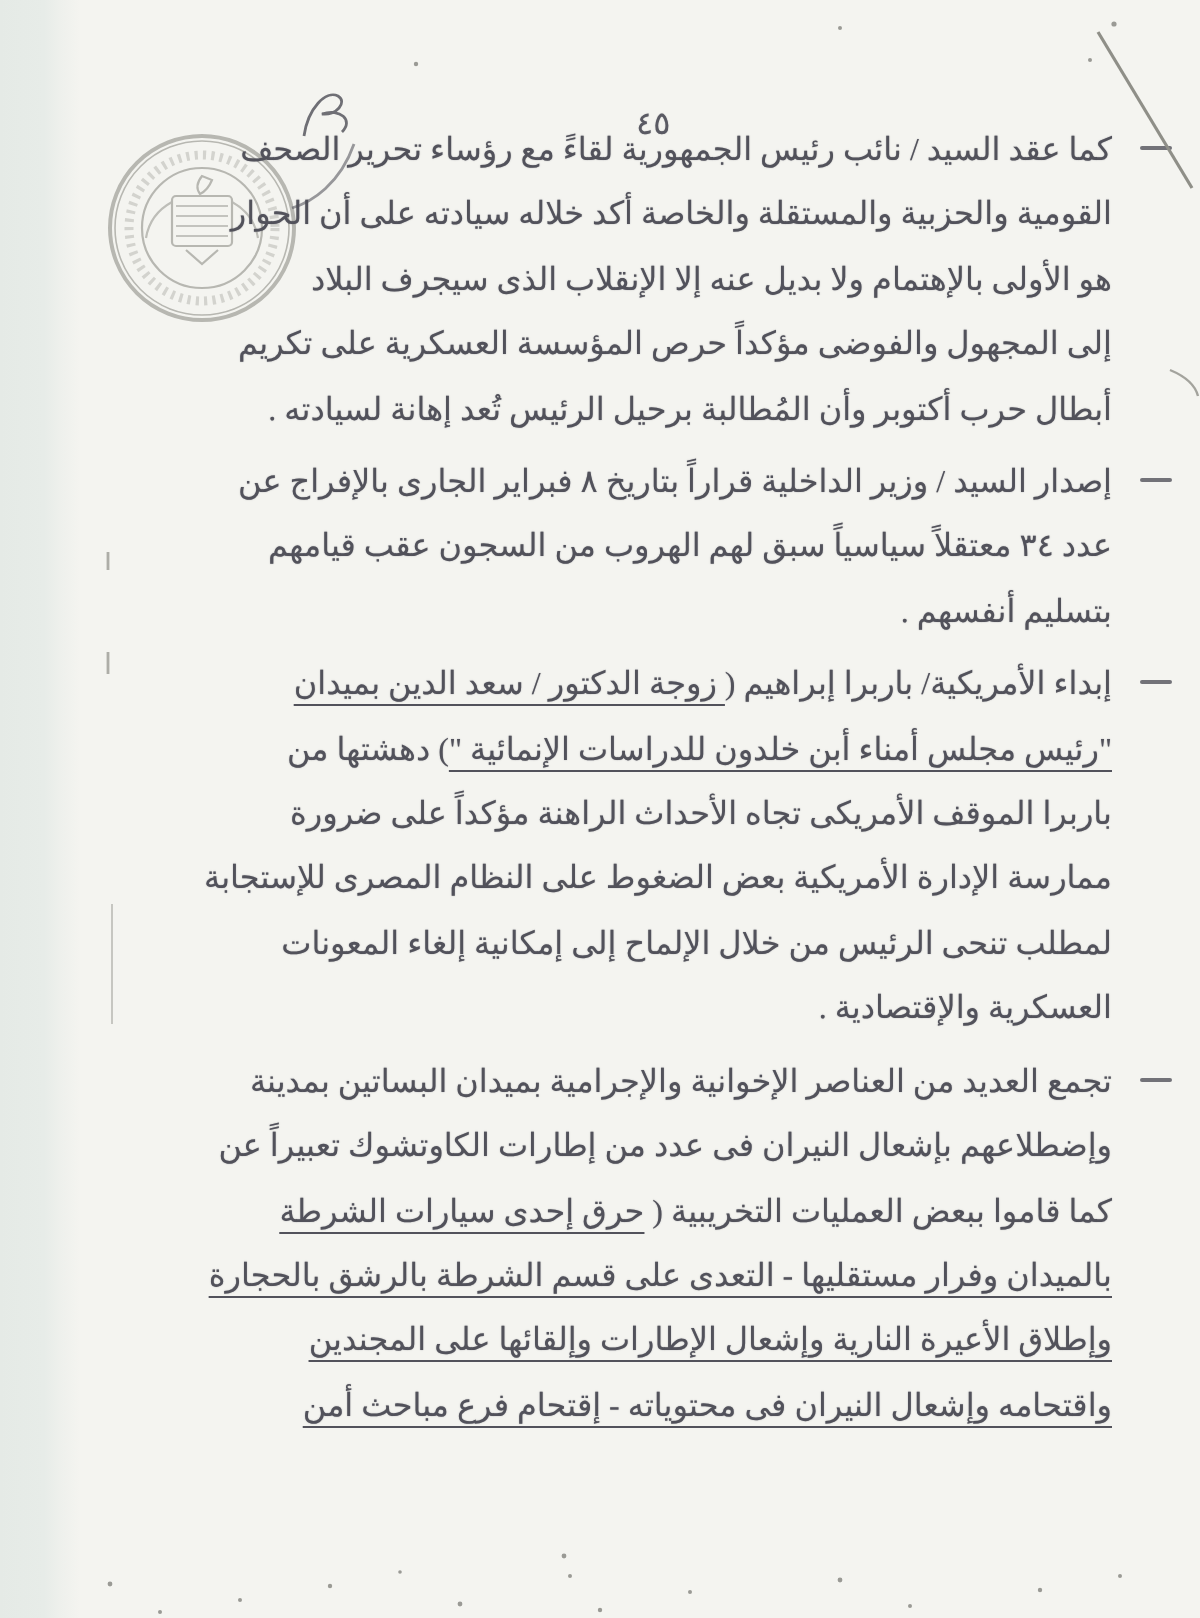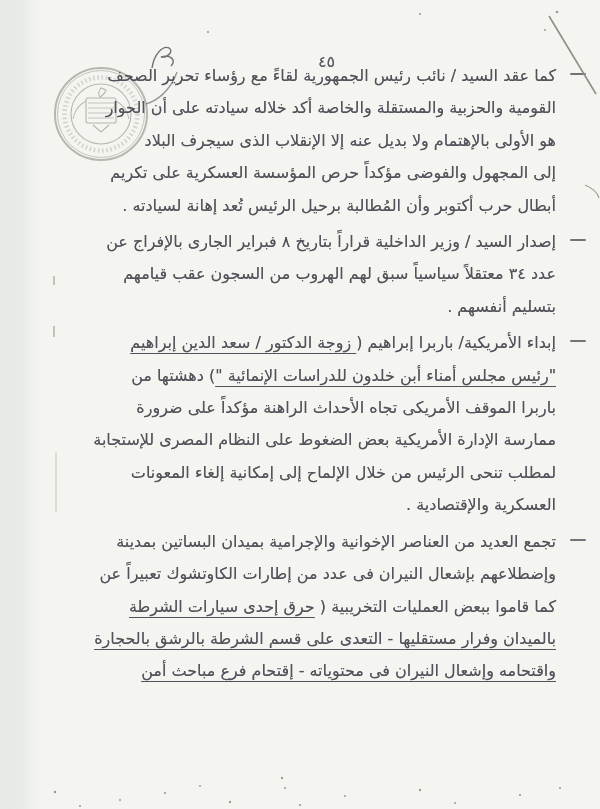--- a/index.html
+++ b/index.html
@@ -13,21 +13,21 @@
     background:linear-gradient(90deg,#e5eae6 0px,#e7ece8 22px,#eef0ec 30px,#f4f4f0 40px,#f4f4f0 100%);
   }
   
   .content{
     position:absolute;top:60px;right:44px;left:78px;
     direction:rtl;text-align:right;
     color:#52525b;
     font-size:16px;line-height:32.4px;
     text-shadow:0 0 .6px rgba(75,75,86,.55);
   }
-  .para{position:relative;margin-bottom:4px;}
+  .para{position:relative;margin-bottom:4px;font-family:Liberation Serif, serif;}
   .dash{
     position:absolute;right:-30px;top:13px;width:16px;height:2px;
     background:#5a5a63;opacity:.85;border-radius:1px;
   }
   .line{white-space:nowrap;}
   .seg{}
   .u{text-decoration:underline;text-underline-offset:5px;text-decoration-thickness:1.1px;}
   .page-number{
     position:absolute;top:52px;left:318px;
     font-size:16px;color:#5a5a63;letter-spacing:1px;
@@ -73,33 +73,34 @@
         <div class="line"><span class="seg">أبطال حرب أكتوبر وأن المُطالبة برحيل الرئيس تُعد إهانة لسيادته .</span></div>
       </div>
       <div class="para">
         <span class="dash"></span>
         <div class="line"><span class="seg">إصدار السيد / وزير الداخلية قراراً بتاريخ ٨ فبراير الجارى بالإفراج عن</span></div>
         <div class="line"><span class="seg">عدد ٣٤ معتقلاً سياسياً سبق لهم الهروب من السجون عقب قيامهم</span></div>
         <div class="line"><span class="seg">بتسليم أنفسهم .</span></div>
       </div>
       <div class="para">
         <span class="dash"></span>
-        <div class="line"><span class="seg">إبداء الأمريكية/ باربرا إبراهيم (</span><span class="seg u"> زوجة الدكتور / سعد الدين إبراهيم</span></div>
+        <div class="line"><span class="seg">إبداء الأمريكية/ باربرا إبراهيم (</span><span class="seg u"> زوجة الدكتور / سعد الدين بميدان</span></div>
         <div class="line"><span class="seg u">"رئيس مجلس أمناء أبن خلدون للدراسات الإنمائية "</span><span class="seg">) دهشتها من</span></div>
         <div class="line"><span class="seg">باربرا الموقف الأمريكى تجاه الأحداث الراهنة مؤكداً على ضرورة</span></div>
         <div class="line"><span class="seg">ممارسة الإدارة الأمريكية بعض الضغوط على النظام المصرى للإستجابة</span></div>
         <div class="line"><span class="seg">لمطلب تنحى الرئيس من خلال الإلماح إلى إمكانية إلغاء المعونات</span></div>
         <div class="line"><span class="seg">العسكرية والإقتصادية .</span></div>
       </div>
       <div class="para">
         <span class="dash"></span>
         <div class="line"><span class="seg">تجمع العديد من العناصر الإخوانية والإجرامية بميدان البساتين بمدينة</span></div>
         <div class="line"><span class="seg">وإضطلاعهم بإشعال النيران فى عدد من إطارات الكاوتشوك تعبيراً عن</span></div>
         <div class="line"><span class="seg">كما قاموا ببعض العمليات التخريبية ( </span><span class="seg u">حرق إحدى سيارات الشرطة</span></div>
         <div class="line"><span class="seg u">بالميدان وفرار مستقليها - التعدى على قسم الشرطة بالرشق بالحجارة</span></div>
+        <div class="line"><span class="seg u">وإطلاق الأعيرة النارية وإشعال الإطارات وإلقائها على المجندين</span></div>
         <div class="line"><span class="seg u">واقتحامه وإشعال النيران فى محتوياته - إقتحام فرع مباحث أمن</span></div>
       </div>
     </div>
 
   <svg class="overlay" width="600" height="809" viewBox="0 0 600 809">
     <g fill="none" stroke="#4e4e57" stroke-width="1.4" opacity="0.8">
       <path d="M152,68 C154,54 163,45 169,48 C174,51 168,58 161,57 C170,54 177,60 171,66"></path>
       <path d="M177,72 C170,92 156,101 146,104" opacity="0.7"></path>
     </g>
     <g stroke="#8f8f88" fill="none">

